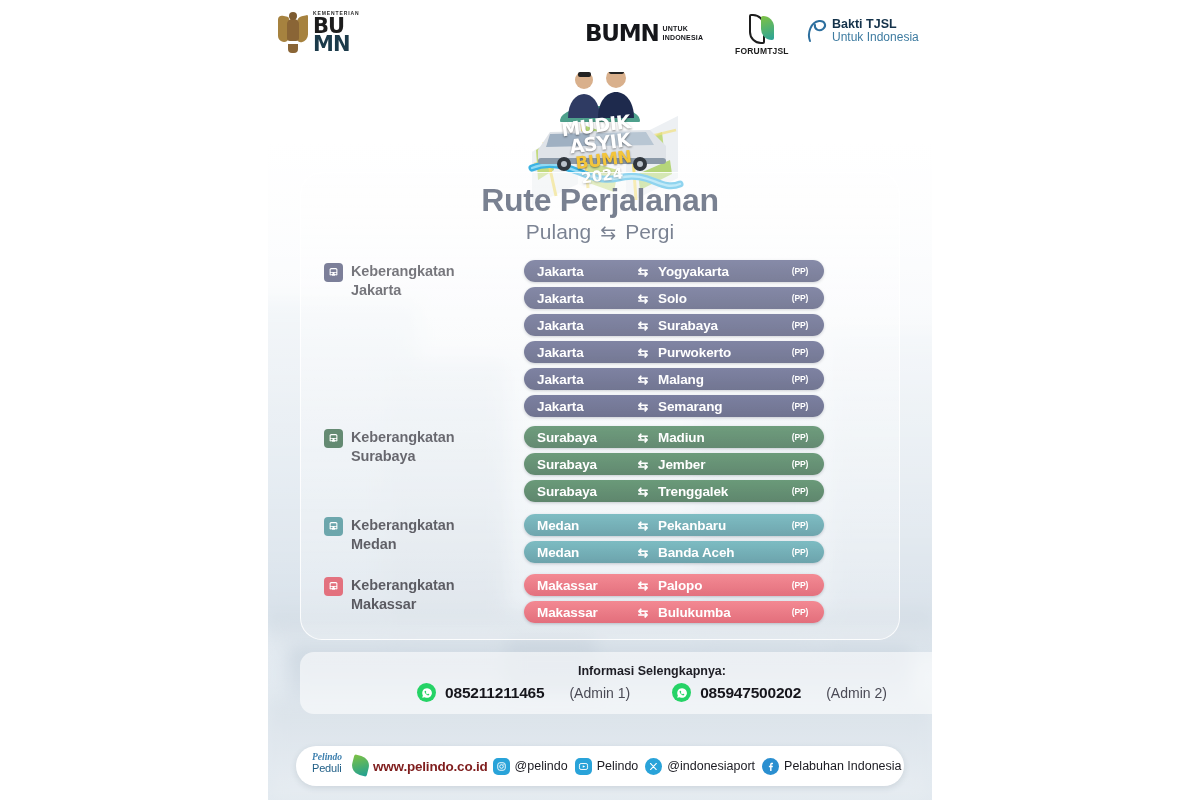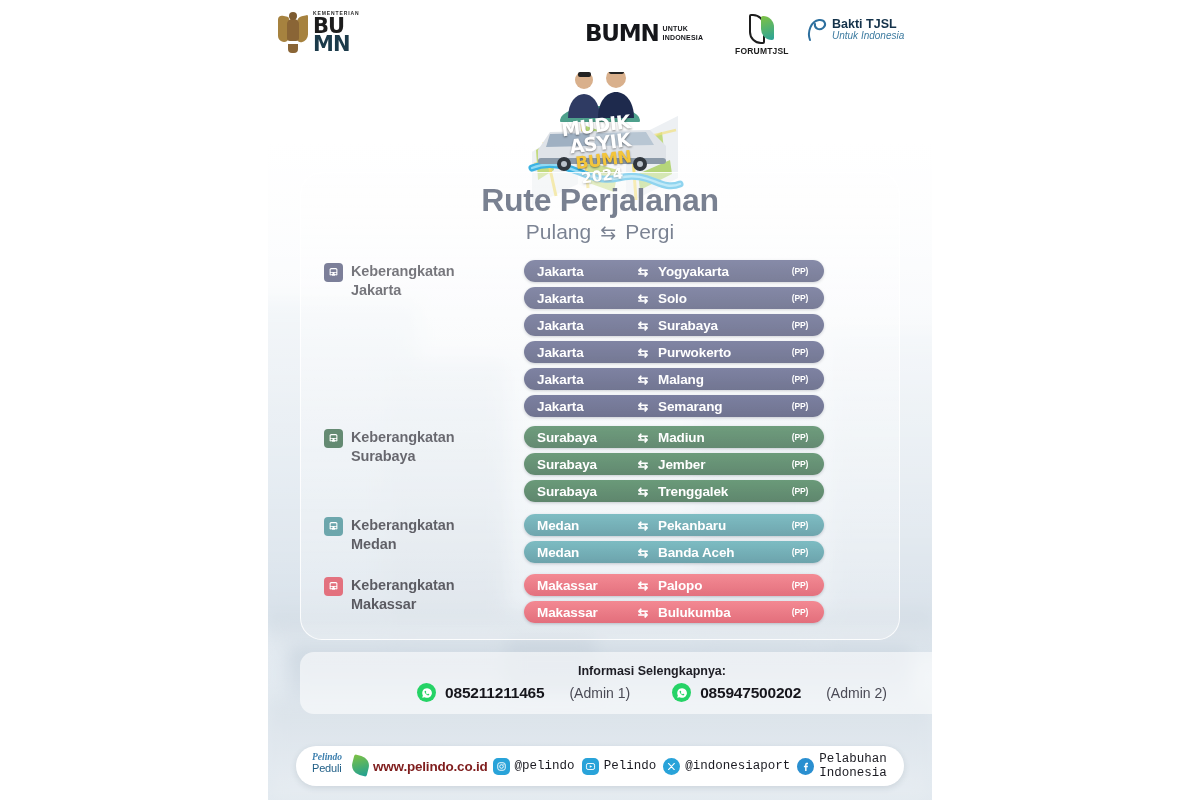--- a/index.html
+++ b/index.html
@@ -54,21 +54,21 @@
   .leafmark { width:26px; height:30px; margin:0 auto; position:relative; }
   .leafmark .lf-a { position:absolute; left:0; top:0; width:16px; height:30px; border:2.4px solid #1d1d1d; border-radius:2px 12px 2px 12px; }
   .leafmark .lf-b { position:absolute; left:12px; top:2px; width:13px; height:24px; background:linear-gradient(160deg,#7fc242,#2aa39a); border-radius:2px 11px 2px 11px; }
   .forum-txt { font-size:8.5px; font-weight:800; color:#1d1d1d; letter-spacing:.2px; margin-top:2px; }
   .forum-txt b { color:#1d1d1d; }
 
   .logo-bakti { position:absolute; left:806px; top:18px; display:flex; align-items:center; gap:4px; }
   .bakti-mark { width:22px; height:24px; }
   .bakti-txt { line-height:1.05; }
   .bakti-1 { font-size:12.5px; font-weight:800; color:#14324a; }
-  .bakti-2 { font-size:10px; font-style:italic; color:#3d7ba0; }
+  .bakti-2 { font-size:12px; color:#3d7ba0; }
 
   
   .map3d { position:absolute; left:258px; top:100px; width:160px; height:120px; z-index:4; }
 
   
   .hero { position:absolute; left:0; top:66px; width:664px; z-index:6; text-align:center; }
   .mudik-badge { width:160px; height:110px; margin:0 auto; position:relative; }
   .mb-people { position:absolute; left:34px; top:0; width:92px; height:56px; }
   .mb-bus { position:absolute; left:10px; top:44px; width:142px; height:62px; }
   .mb-lbl { position:absolute; left:44px; top:48px; width:104px; text-align:left; line-height:.96; transform:rotate(-7deg); }
@@ -399,21 +399,21 @@
         </div>
     </div>
 
     <div class="socialbar">
       <div class="peduli">
         <div class="pd-1">Pelindo</div>
         <div class="pd-2">Peduli</div>
         <div class="pd-leaf"></div>
       </div>
       <div class="site">www.pelindo.co.id</div>
-      <div id="socials-host" style="display:flex;align-items:center;gap:7px;font-family:Liberation Mono, monospace;">
+      <div id="socials-host" style="display:flex;align-items:center;gap:7px;">
           <div class="soc">
             <span class="soc-ic soc-ig">
               <svg viewBox="0 0 20 20" width="11" height="11">
                 <rect x="3.2" y="3.2" width="13.6" height="13.6" rx="4" fill="none" stroke="#fff" stroke-width="1.7"></rect>
                 <circle cx="10" cy="10" r="3.3" fill="none" stroke="#fff" stroke-width="1.7"></circle>
                 <circle cx="14.3" cy="5.8" r="1" fill="#fff"></circle>
               </svg>
             </span>
             <span class="soc-t">@pelindo</span>
           </div>

